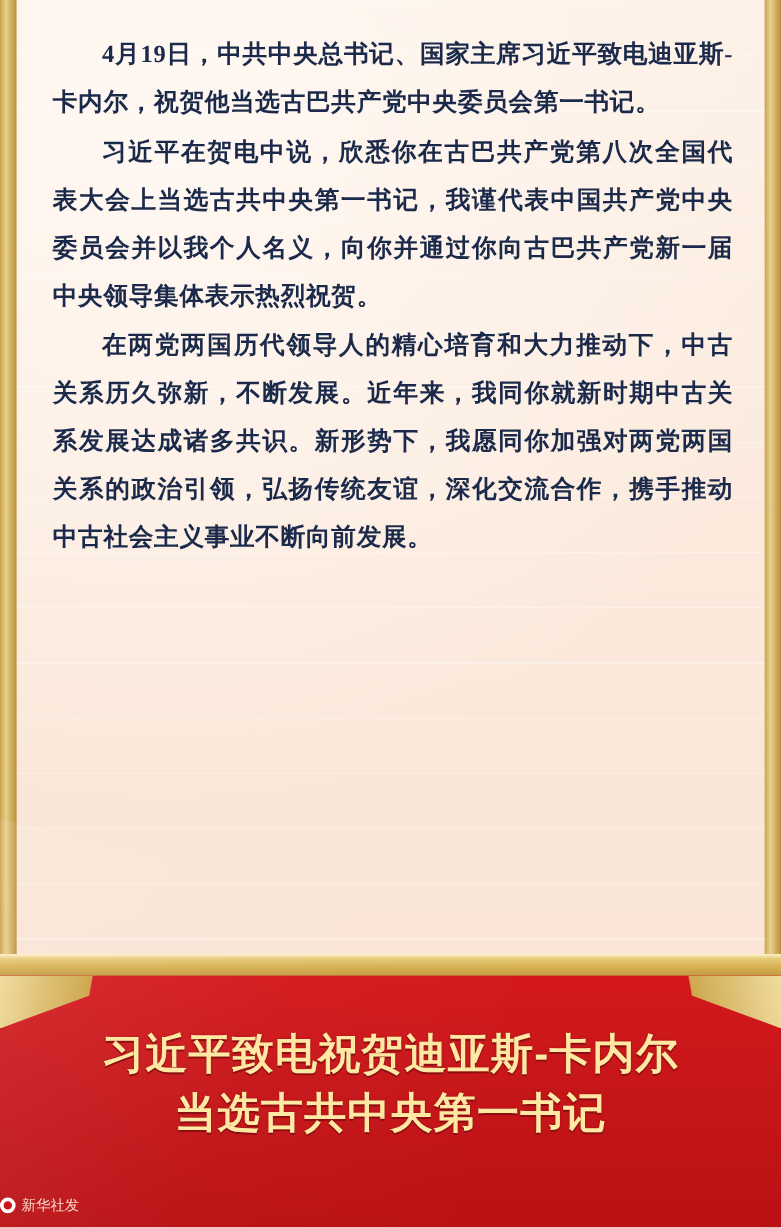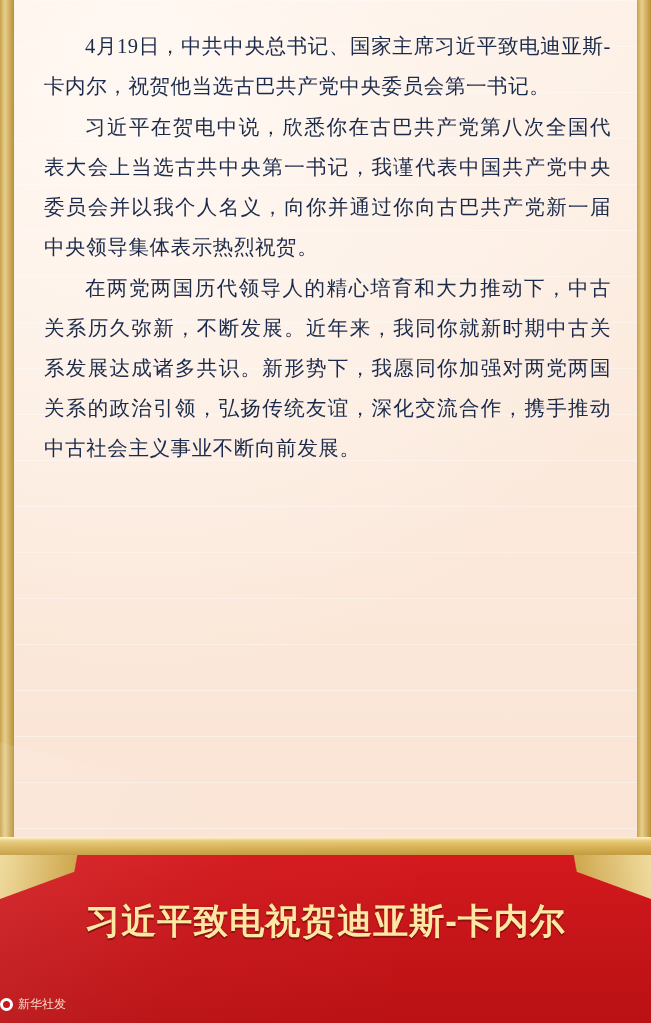--- a/index.html
+++ b/index.html
@@ -66,30 +66,30 @@
   .para {
     font-size: 20.5px;
     line-height: 40px;
     color: #1b2a4a;
     text-align: justify;
     text-justify: inter-ideograph;
     text-indent: 2em;
     margin: 0 0 1px 0;
     letter-spacing: 0.6px;
     font-family: "Liberation Serif", "DejaVu Serif", serif;
-    font-weight: 400;
+    font-weight: 700;
   }
 
   
   .banner-wrap {
     position: absolute;
     left: 0;
     right: 0;
     bottom: 0;
-    height: 186px;
+    height: 228px;
     z-index: 5;
   }
 
   .gold-bar {
     position: absolute;
     left: 0;
     right: 0;
     top: 0;
     height: 22px;
     background: linear-gradient(180deg, #f2d98f 0%, #d8b357 45%, #b98f35 100%);
@@ -217,20 +217,21 @@
   </div>
 
   <div class="banner-wrap">
     <div class="gold-bar"></div>
     <div class="banner">
       <div class="ribbon-left"></div>
       <div class="ribbon-right"></div>
 
       <div class="headline">
         <span class="line line1">习近平致电祝贺迪亚斯-卡内尔</span>
+        <span class="line line2">当选古共中央第一书记</span>
       </div>
 
       <div class="credit">
         <span class="credit-logo"></span>
         <span>新华社发</span>
       </div>
     </div>
   </div>
 </div>
 

